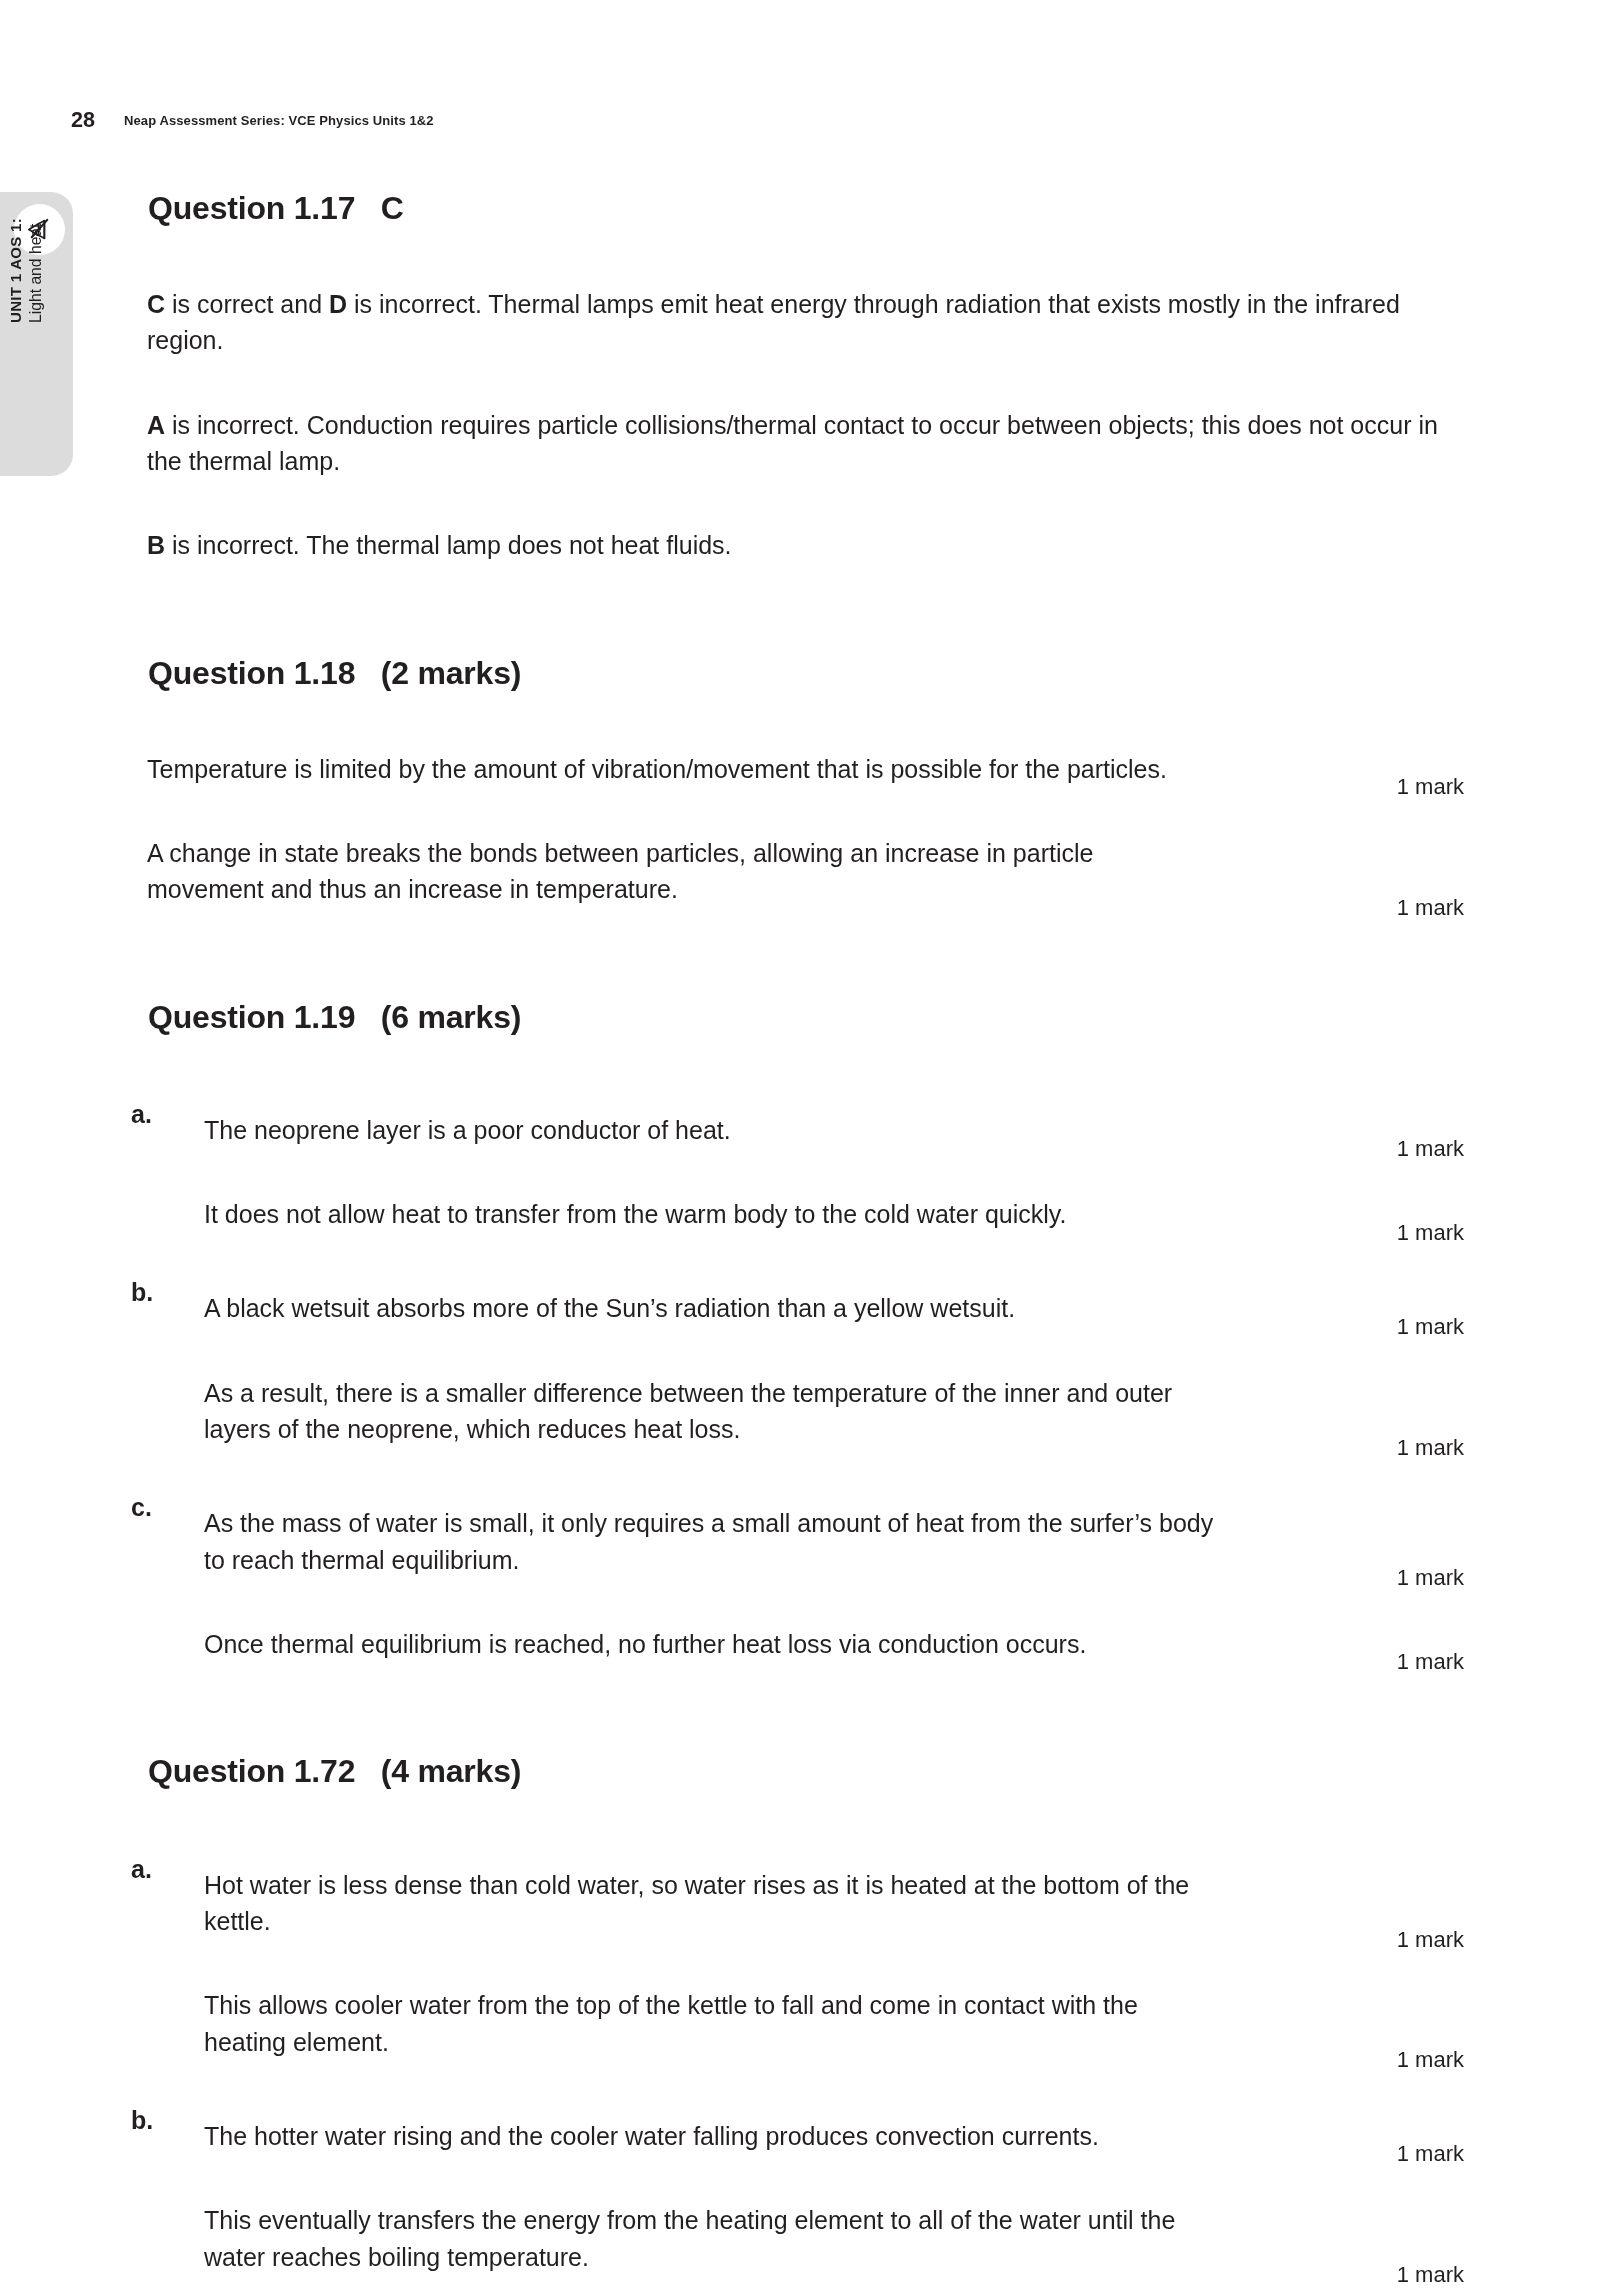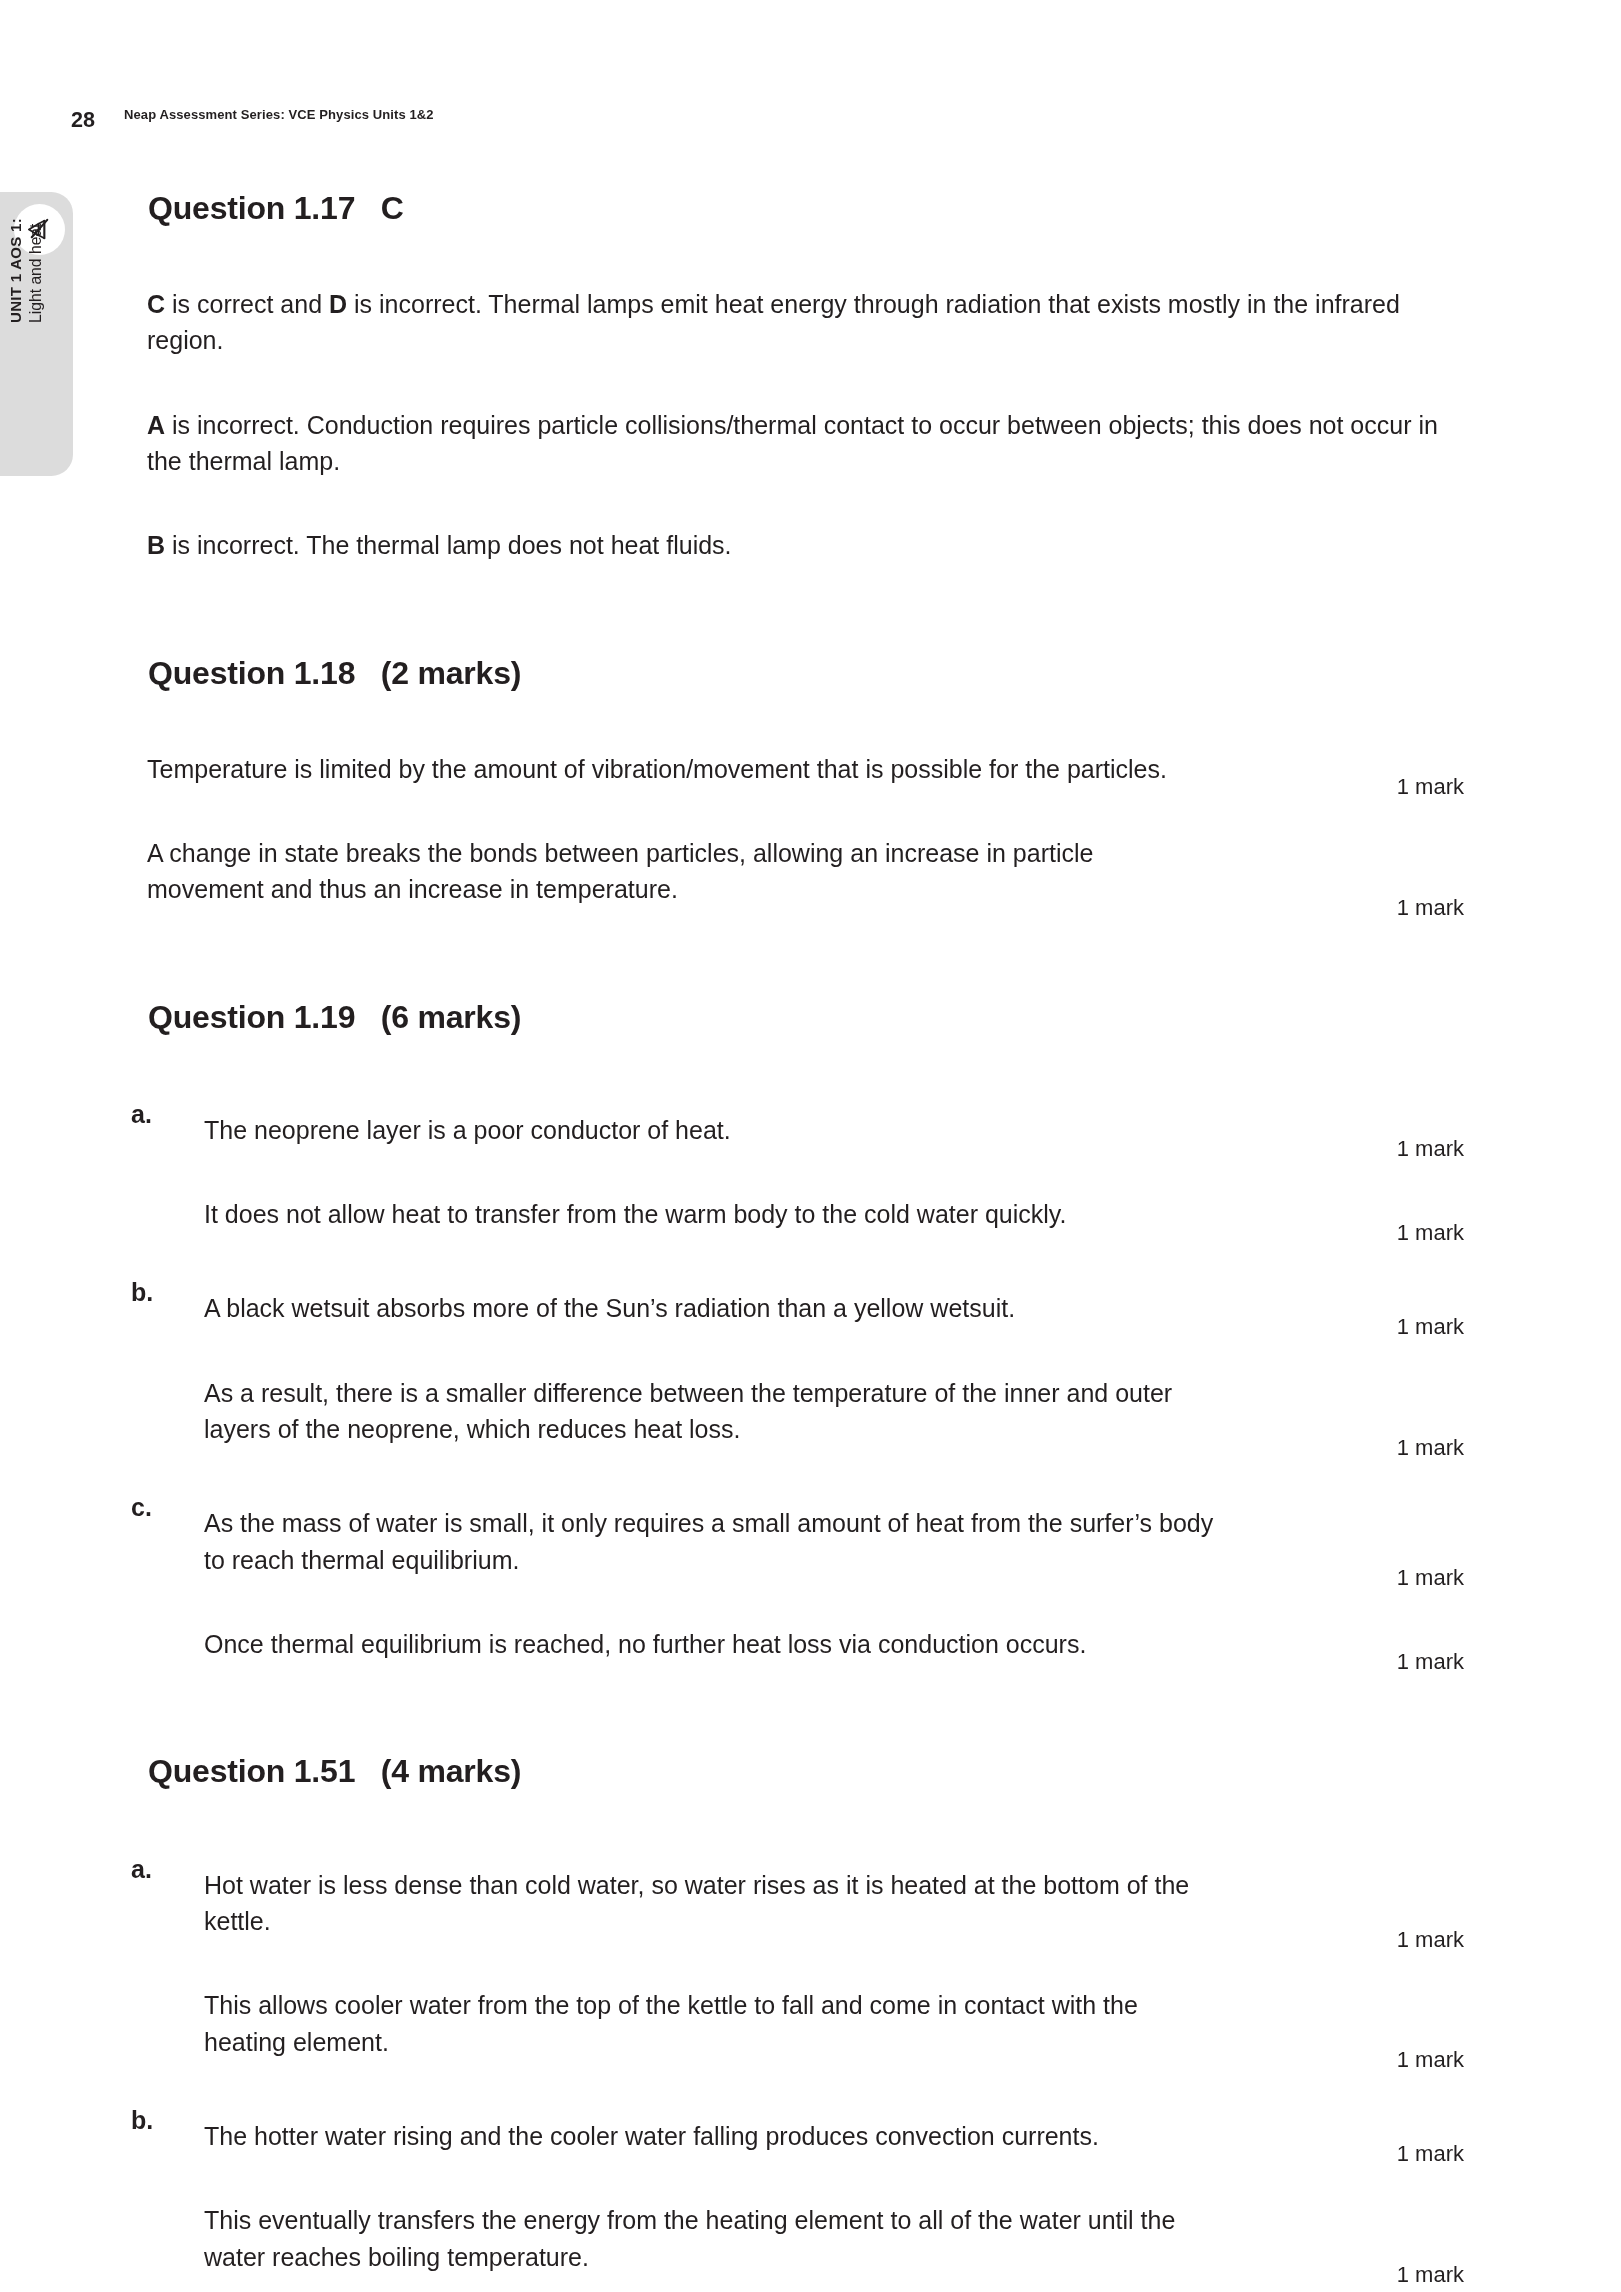--- a/index.html
+++ b/index.html
@@ -69,21 +69,21 @@
     white-space: nowrap;
     line-height: 1.32;
   }
 
   
   .running-head {
     position: absolute;
     left: 71px;
     top: 107px;
     display: flex;
-    align-items: flex-start;
+    align-items: center;
   }
   .running-head .pagenum {
     font-size: 21.6px;
     font-weight: 700;
     color: #231f20;
     margin-right: 29px;
   }
   .running-head .title {
     font-size: 13px;
     font-weight: 700;
@@ -290,21 +290,21 @@
               <p class="para">Once thermal equilibrium is reached, no further heat loss via conduction occurs.</p>
             </div>
           <div class="mark">1 mark</div>
         </div>
       </div>
     </div>
 
     <div class="spacer-xl"></div>
 
     <h2 class="q-heading">
-      <span>Question 1.51</span><span class="q-meta">(4 marks)</span>
+      <span>Question 1.72</span><span class="q-meta">(4 marks)</span>
     </h2>
     <div class="spacer-lg"></div>
 
     <div class="item">
       <div class="letter">a.</div>
       <div class="item-body">
         <div class="blk">
           <div class="body">
               <p class="para">Hot water is less dense than cold water, so water rises as it is heated at the bottom of the kettle.</p>
             </div>

